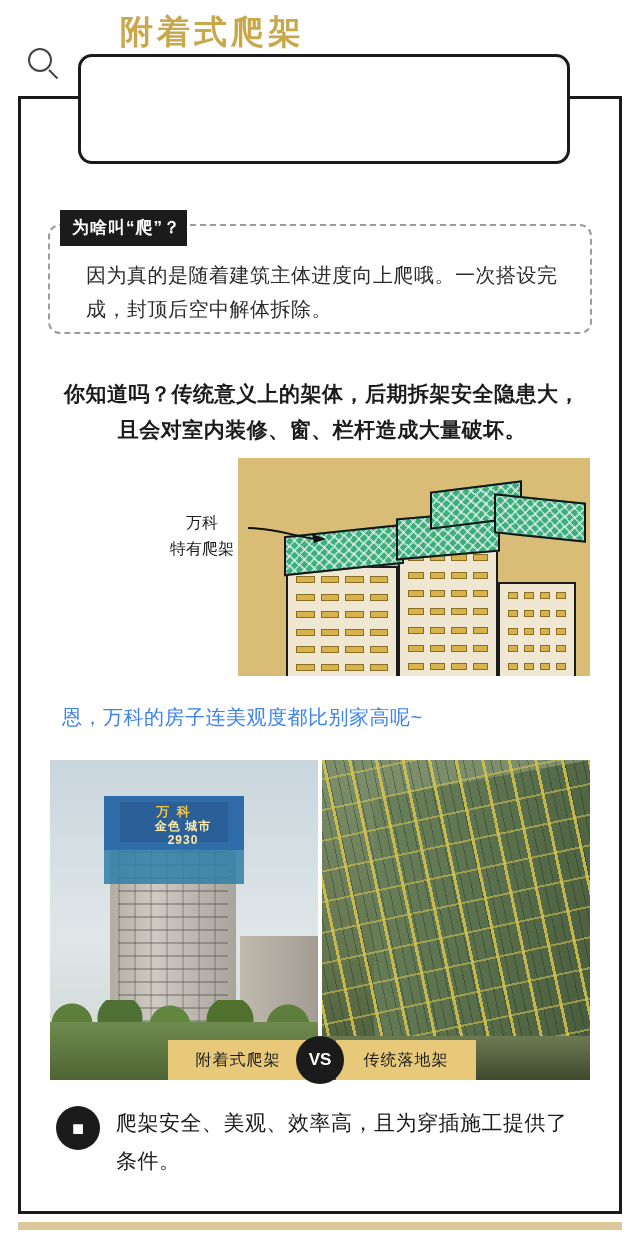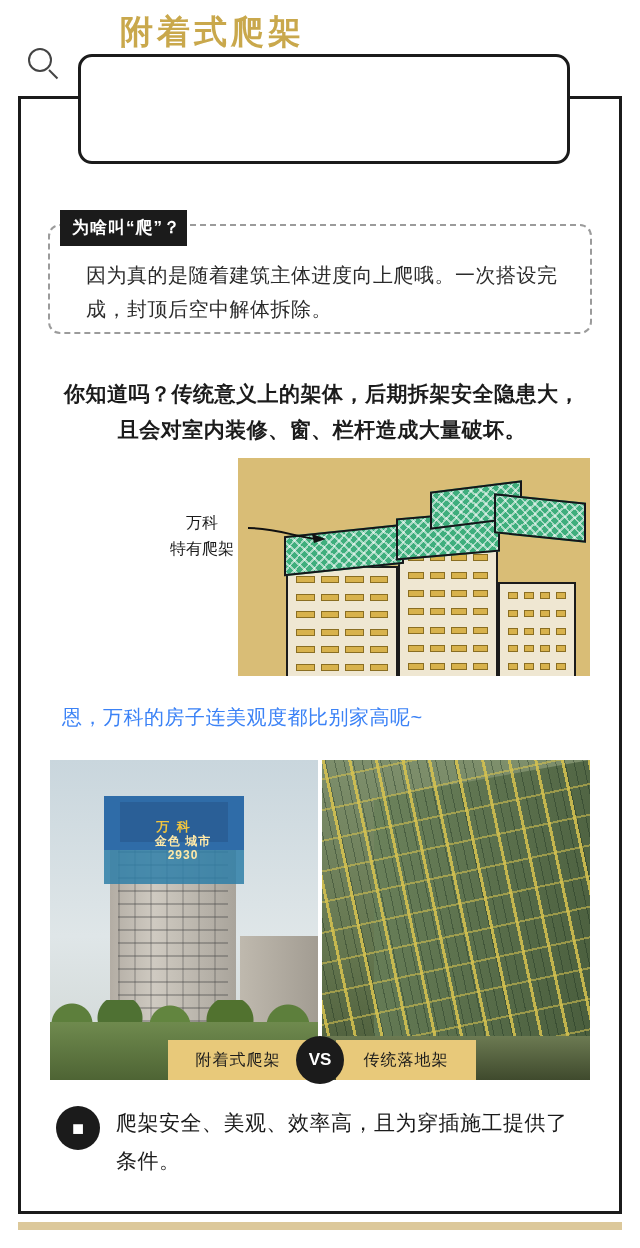--- a/index.html
+++ b/index.html
@@ -284,21 +284,21 @@
   }
   .pl-top-board {
     position: absolute;
     left: 70px; top: 42px; width: 108px; height: 40px;
     background: #2a5f97;
     color: #f2c53d;
     font-size: 13px;
     font-weight: bold;
     text-align: center;
     line-height: 14px;
-    padding-top: 18px;
+    padding-top: 3px;
     box-sizing: border-box;
     letter-spacing: 2px;
   }
   .pl-top-board small { display:block; font-size: 12px; color:#ffe9a8; letter-spacing:1px;margin-left:18px; }
   .pl-mesh {
     position: absolute;
     left: 54px; top: 84px; width: 140px; height: 40px;
     background: #2f7fa8;
     opacity: .85;
   }

